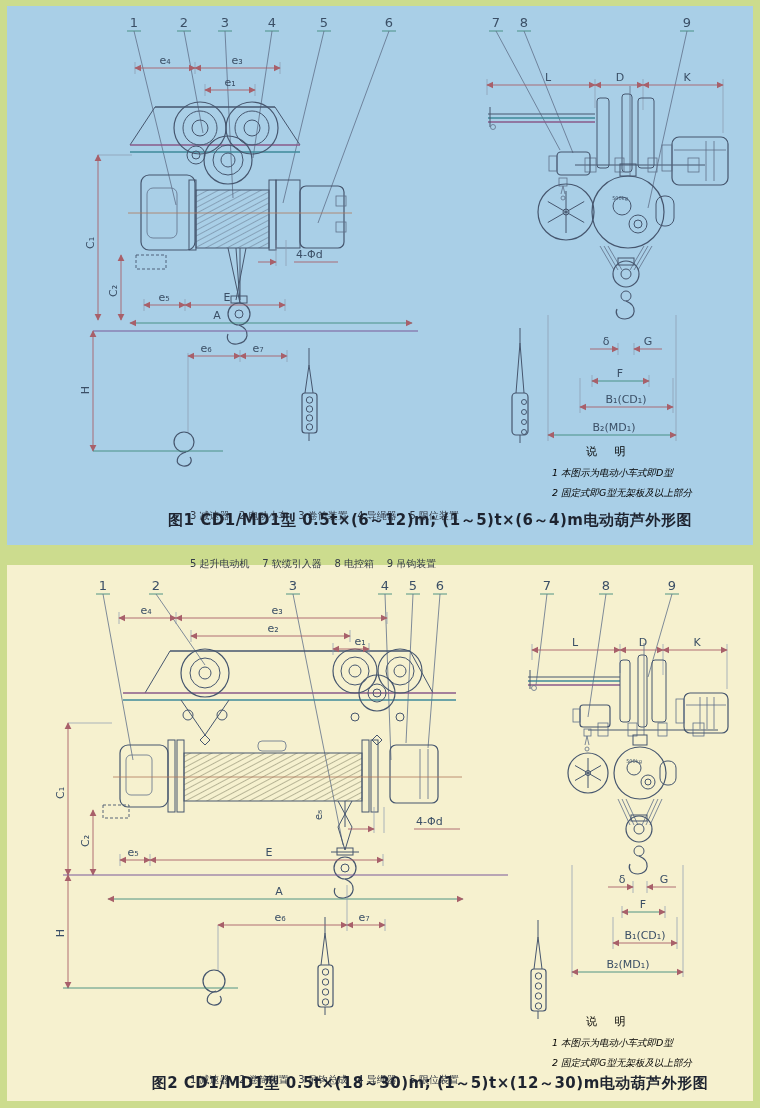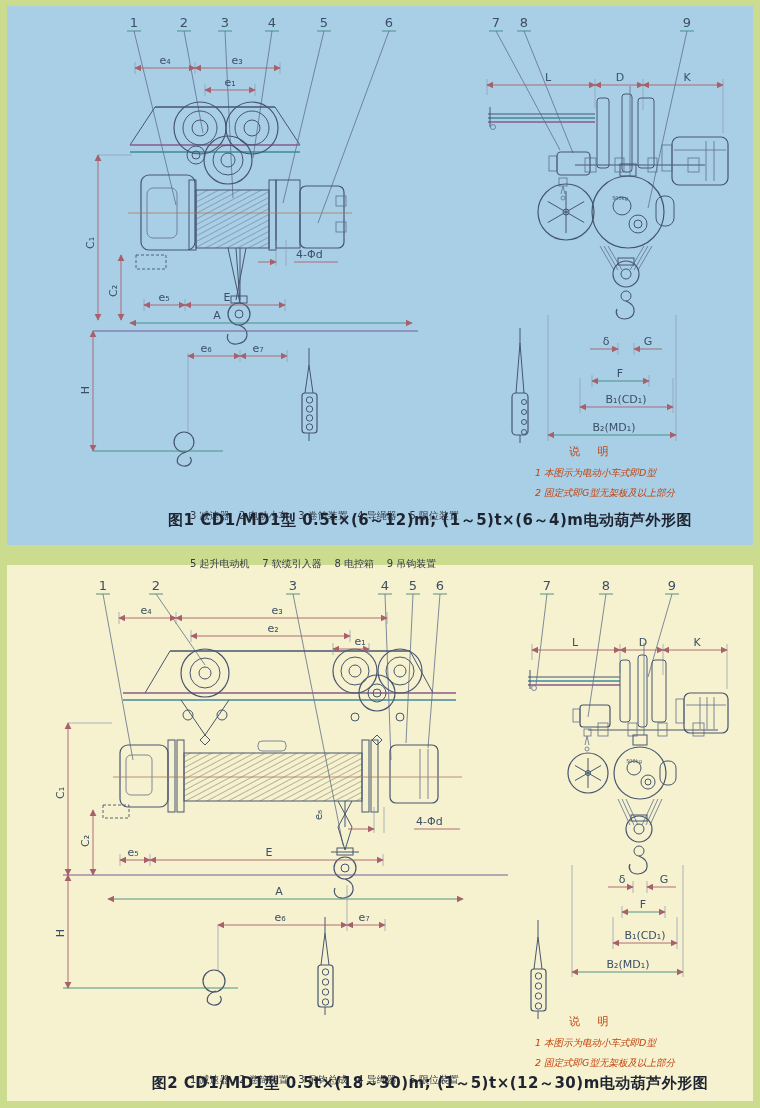--- a/index.html
+++ b/index.html
@@ -18,21 +18,21 @@
   .dim{stroke:#a8606a;stroke-width:0.9;fill:none;}
   .dimg{stroke:#3f8a7a;stroke-width:0.9;fill:none;}
   .dimp{stroke:#7a5a9a;stroke-width:1.1;fill:none;}
   .ext{stroke:#8a98b0;stroke-width:0.7;fill:none;}
   .dsh{stroke:#46566e;stroke-width:0.9;fill:none;stroke-dasharray:3 2;}
   text{fill:#3b4f66;}
   .lbl{font-size:11px;}
   .lbs{font-size:10px;}
   .co{font-size:13px;}
   .tiny{font-size:5px;}
-  .notes{position:absolute;width:195px;color:#c2410c;}
+  .notes{position:absolute;width:195px;color:#000000;margin-left:17px;}
   .notes-title{font-size:11px;letter-spacing:7px;padding-left:34px;margin-bottom:4px;}
   .note-line{font-size:9.5px;line-height:20px;white-space:pre;font-style:italic;}
   .legend{position:absolute;color:#333a46;font-size:10px;line-height:16px;white-space:pre;}
   .caption{position:absolute;left:150px;width:560px;text-align:center;color:#1e2430;
            font-size:15px;font-weight:600;letter-spacing:0.5px;white-space:pre;}
 </style>
 </head>
 <body>
 
 <div class="page">

